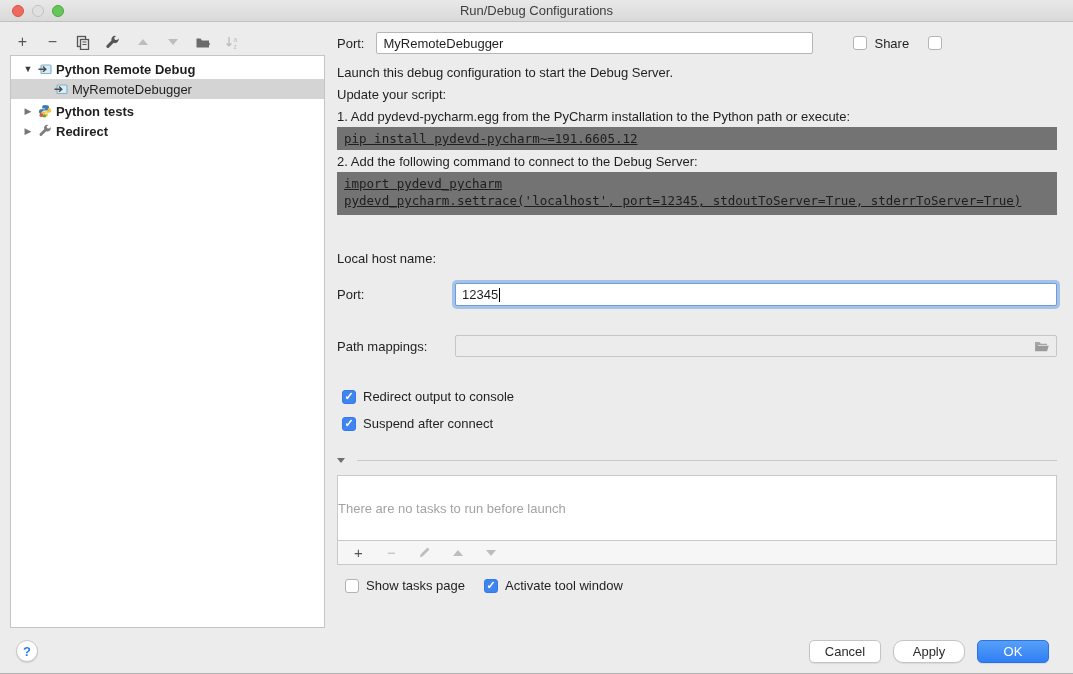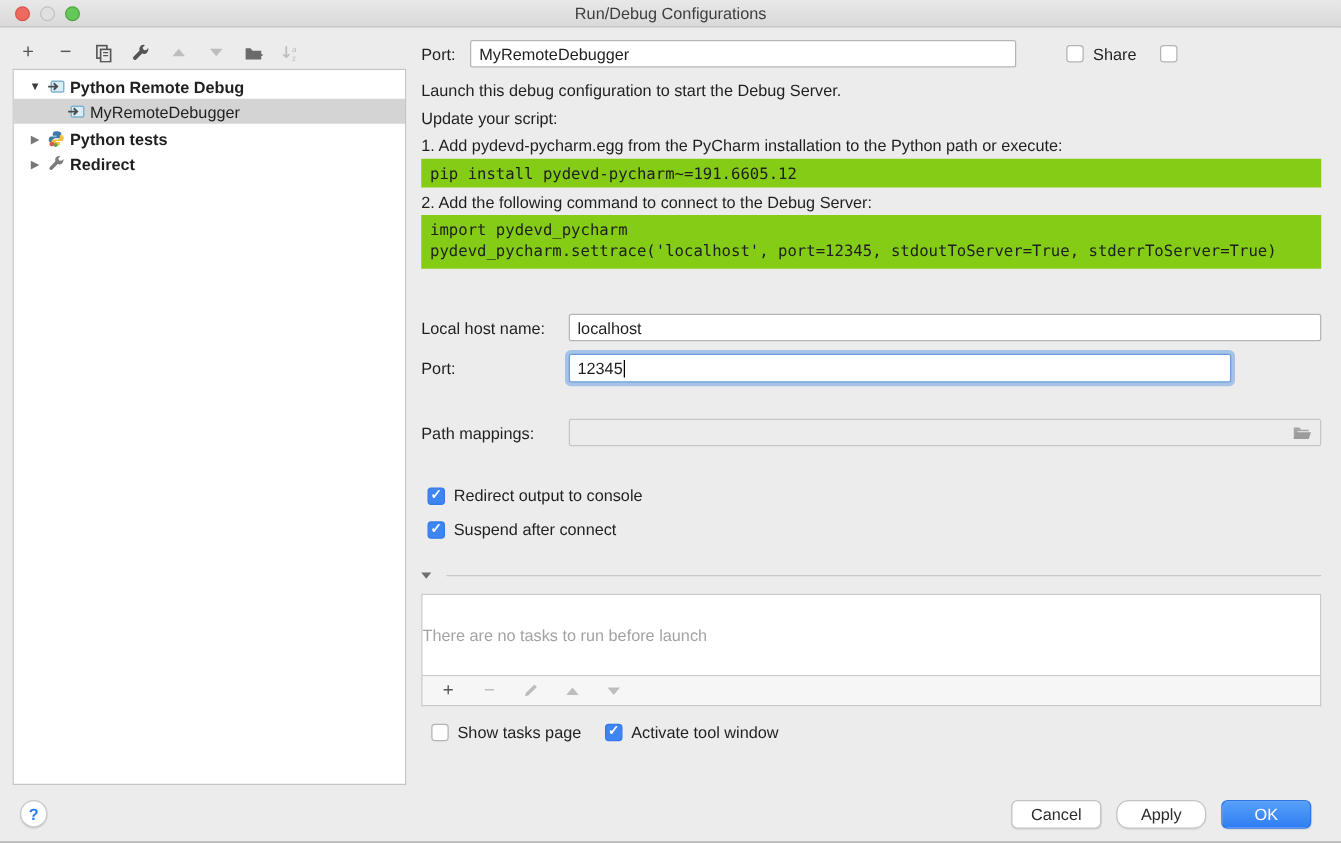--- a/index.html
+++ b/index.html
@@ -47,22 +47,22 @@
   .field{
     background:#fff;border:1px solid #b6b6b6;border-radius:2px;height:22px;
     font-size:13px;padding:0 6px;color:#1f1f1f;font-family:"Liberation Sans",sans-serif;
     display:flex;align-items:center;
   }
   input.field{display:inline-block;line-height:20px;}
   .field.focused{border:1px solid #6d9ddc;box-shadow:0 0 0 3px rgba(120,167,229,.6);height:23px;}
   .caret{display:inline-block;width:1px;height:14px;background:#000;margin-left:1px;}
   .flabel{font-size:13px;color:#1f1f1f;}
   .codeblock{
-    background:#84cc16;font-family:"DejaVu Sans Mono","Liberation Mono",monospace;
-    font-size:12.5px;color:#1e1e1e;padding:3px 7px;line-height:17px;white-space:pre;
+    background:#737373;font-family:"DejaVu Sans Mono","Liberation Mono",monospace;
+    font-size:12.5px;color:#1e1e1e;padding:3px 7px;line-height:17px;white-space:pre;text-decoration:underline;
   }
   
   .cb{width:14px;height:14px;border:1px solid #b4b4b4;border-radius:3px;background:#fff;flex:0 0 auto;}
   .cb.checked{background:#3e85f2;border-color:#3579e8;color:#fff;display:flex;align-items:center;justify-content:center;font-size:11px;font-weight:700;line-height:1;}
   .cbrow{display:flex;align-items:center;gap:7px;}
   
   .bl-header{display:flex;align-items:center;gap:8px;}
   .bl-header .tri{width:0;height:0;border-left:4px solid transparent;border-right:4px solid transparent;border-top:5px solid #6f6f6f;}
   .bl-header .line{flex:1;height:1px;background:#c9c9c9;margin-left:4px;}
   .bl-box{background:#fff;border:1px solid #c9c9c9;height:66px;display:flex;align-items:center;}
@@ -194,26 +194,25 @@
     <div class="row-abs flabel" style="top:65px;">Launch this debug configuration to start the Debug Server.</div>
     <div class="row-abs flabel" style="top:87px;">Update your script:</div>
     <div class="row-abs flabel" style="top:109px;">1. Add pydevd-pycharm.egg from the PyCharm installation to the Python path or execute:</div>
     <div class="row-abs codeblock" style="top:127px;">pip install pydevd-pycharm~=191.6605.12</div>
     <div class="row-abs flabel" style="top:154px;">2. Add the following command to connect to the Debug Server:</div>
     <div class="row-abs codeblock" style="top:172px;height:43px;"><span>import pydevd_pycharm</span>
 <span>pydevd_pycharm.settrace('localhost', port=12345, stdoutToServer=True, stderrToServer=True)</span></div>
 
     <div class="row-abs" style="top:251px;display:flex;align-items:center;">
       <span class="flabel" style="width:118px;">Local host name:</span>
-      <input class="field" style="width: 602px;" value="localhost">
     </div>
 
     <div class="row-abs" style="top:283px;display:flex;align-items:center;">
       <span class="flabel" style="width:118px;">Port:</span>
-      <div class="field focused" style="width:530px;">
+      <div class="field focused" style="width:602px;">
           <span>12345</span>
           <span class="caret"></span>
         </div>
     </div>
 
     <div class="row-abs" style="top:335px;display:flex;align-items:center;">
       <span class="flabel" style="width:118px;">Path mappings:</span>
       <div class="field" style="width:602px;background:#ececec;border-color:#c6c6c6;justify-content:flex-end;">
         <span style="flex:1;"></span>
         <span>

